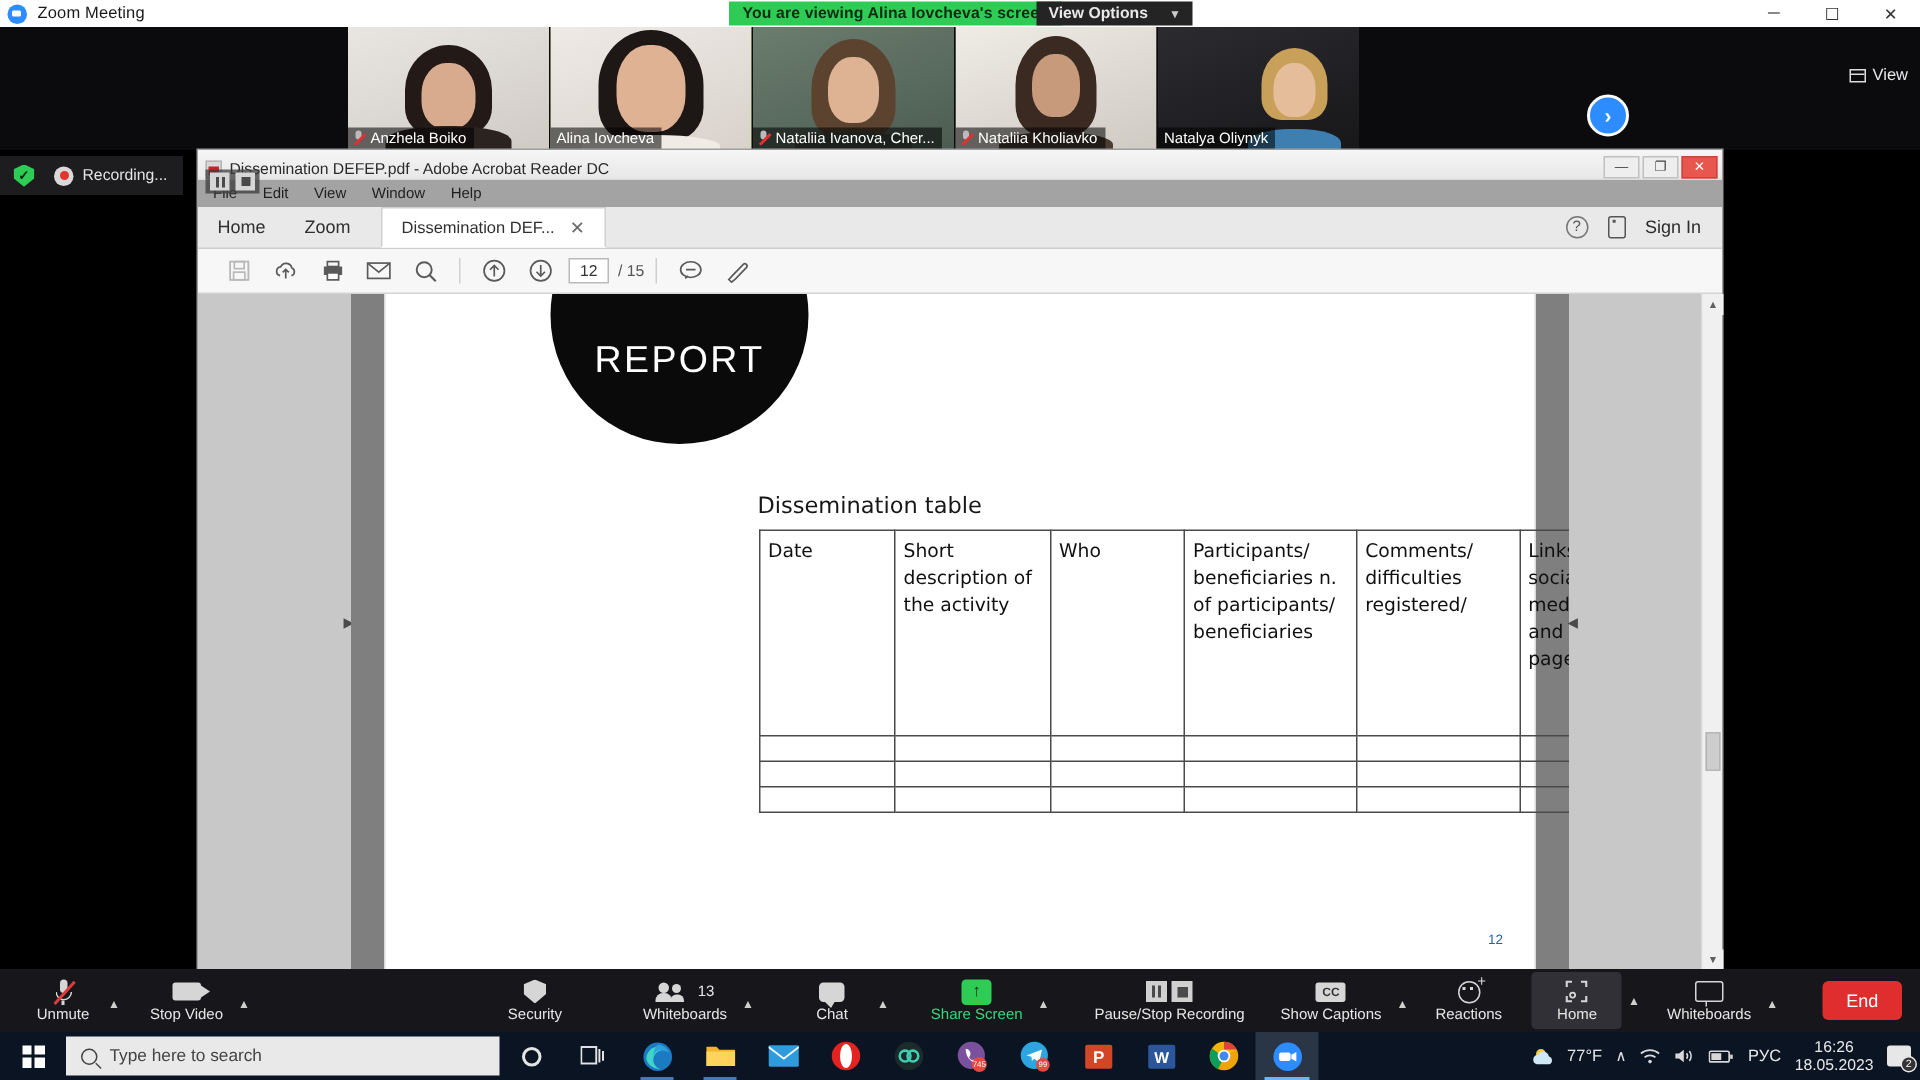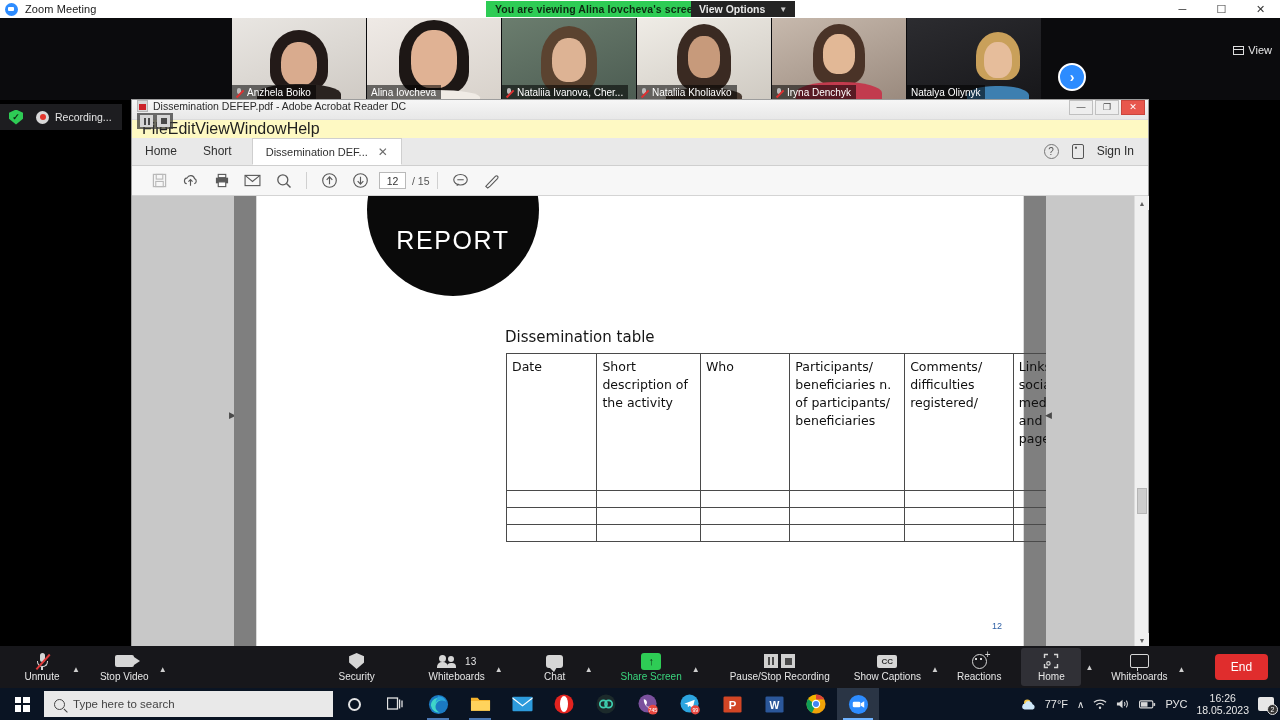--- a/index.html
+++ b/index.html
@@ -65,21 +65,21 @@
     position: absolute; left: 50%; transform: translateX(-50%);
     border-radius: 50% 50% 30% 30%;
   }
   .tile .body {
     position: absolute; left: 50%; bottom: -6px; transform: translateX(-50%);
     border-radius: 46% 46% 0 0;
   }
   .tile .name {
     position: absolute; left: 0; bottom: 0; max-width: 100%;
     background: rgba(0,0,0,.55); color: #fff; font-size: 10px;
-    padding: 2px 5px 2px 4px; display: flex; align-items: flex-end; gap: 4px;
+    padding: 2px 5px 2px 4px; display: flex; align-items: flex-start; gap: 4px;
     white-space: nowrap; overflow: hidden;
   }
   .mic-muted {
     display: inline-block; width: 7px; height: 10px; position: relative; flex: none;
   }
   .mic-muted::before {
     content: ""; position: absolute; left: 1px; top: 0px; width: 4px; height: 6px;
     background: #bbb; border-radius: 2px;
   }
   .mic-muted::after {
@@ -141,41 +141,41 @@
   }
   .rec-float .pbtn .sq { width: 6px; height: 6px; background: #4a4a4a; }
 
   
   .acro {
     position: absolute; left: 132px; top: 100px; width: 1016px; height: 546px;
     background: #f1f1f1; box-shadow: 0 0 0 1px #9d9d9d;
   }
   .acro-title {
     height: 20px; background: linear-gradient(#f6f6f6,#e8e8e8);
-    display: flex; align-items: flex-start; border-bottom: 1px solid #dcdcdc;
+    display: flex; align-items: flex-end; border-bottom: 1px solid #dcdcdc;
   }
   .acro-ico {
     width: 11px; height: 12px; background: #d8d8d8; border: 1px solid #b5b5b5;
     margin: 0 5px 0 5px; position: relative;
   }
   .acro-ico::after {
     content: ""; position: absolute; left: 1px; bottom: 1px; width: 7px; height: 6px;
     background: #cc2229;
   }
   .acro-title-text { font-size: 10.5px; color: #2b2b2b; }
   .acro-wctrls { margin-left: auto; display: flex; gap: 2px; padding-right: 3px; }
   .acro-wctrls span {
     width: 24px; height: 15px; border: 1px solid #c0c0c0; background: #eee;
     display: flex; align-items: center; justify-content: center;
     font-size: 9px; color: #444; line-height: 1;
   }
   .acro-wctrls span.x { background: #e8574d; border-color: #c9463d; color: #fff; }
   .acro-menu {
-    height: 18px; display: flex; align-items: center; 
-    padding-left: 10px; font-size: 16px; color: #1f1f1f; background: #fef9c3;
+    height: 18px; display: flex; align-items: center; gap: 17px;
+    padding-left: 10px; font-size: 10px; color: #1f1f1f; background: #a3a3a3;
   }
   .acro-tabs {
     height: 28px; background: #e9e9e9; display: flex; align-items: flex-end;
     border-bottom: 1px solid #cfcfcf; position: relative;
   }
   .acro-tab {
     font-size: 12px; color: #303030; padding: 0 13px; height: 28px;
     display: flex; align-items: center;
   }
   .acro-tab.doc {
@@ -471,30 +471,20 @@
         <div class="bg" style="background:linear-gradient(160deg,#efece6,#cfcac2)"></div>
         <div class="hair" style="top:6px;width:54px;height:66px;background:#3a2a22"></div>
         <div class="face" style="top:18px;width:32px;height:42px;background:#c79a7b"></div>
         <div class="body" style="width:76px;height:18px;background:#4a3c33"></div>
         <div class="name">
           <span class="mic-muted"></span>
           <span>Nataliia Kholiavko</span>
         </div>
       </div>
 
-      <div class="tile">
-        <div class="bg" style="background:linear-gradient(160deg,#c7b9ad,#9a8a7e)"></div>
-        <div class="hair" style="top:6px;width:52px;height:60px;background:#4a3327"></div>
-        <div class="face" style="top:16px;width:32px;height:40px;background:#e2b896"></div>
-        <div class="body" style="width:86px;height:24px;background:#c23b4e"></div>
-        <div class="name">
-          <span class="mic-muted"></span>
-          <span>Iryna Denchyk</span>
-        </div>
-      </div>
 
       <div class="tile">
         <div class="bg" style="background:linear-gradient(160deg,#2c2c30,#17171a)"></div>
         <div class="hair" style="left:68%;top:14px;width:44px;height:48px;background:#c9a05a"></div>
         <div class="face" style="left:68%;top:24px;width:28px;height:36px;background:#e6bd9b"></div>
         <div class="body" style="left:68%;width:62px;height:20px;background:#3d7fb0"></div>
         <div class="name">
           <span>Natalya Oliynyk</span>
         </div>
       </div>
@@ -540,21 +530,21 @@
     <div class="acro-menu">
       <span>File</span>
       <span>Edit</span>
       <span>View</span>
       <span>Window</span>
       <span>Help</span>
     </div>
 
     <div class="acro-tabs">
       <div class="acro-tab">Home</div>
-      <div class="acro-tab">Short</div>
+      <div class="acro-tab">Zoom</div>
       <div class="acro-tab doc">
         <span>Dissemination DEF...</span>
         <span class="tabx">✕</span>
       </div>
       <div class="acro-signin">
         <span class="circ-q">?</span>
         <span class="dev-ico"></span>
         <span>Sign In</span>
       </div>
     </div>

